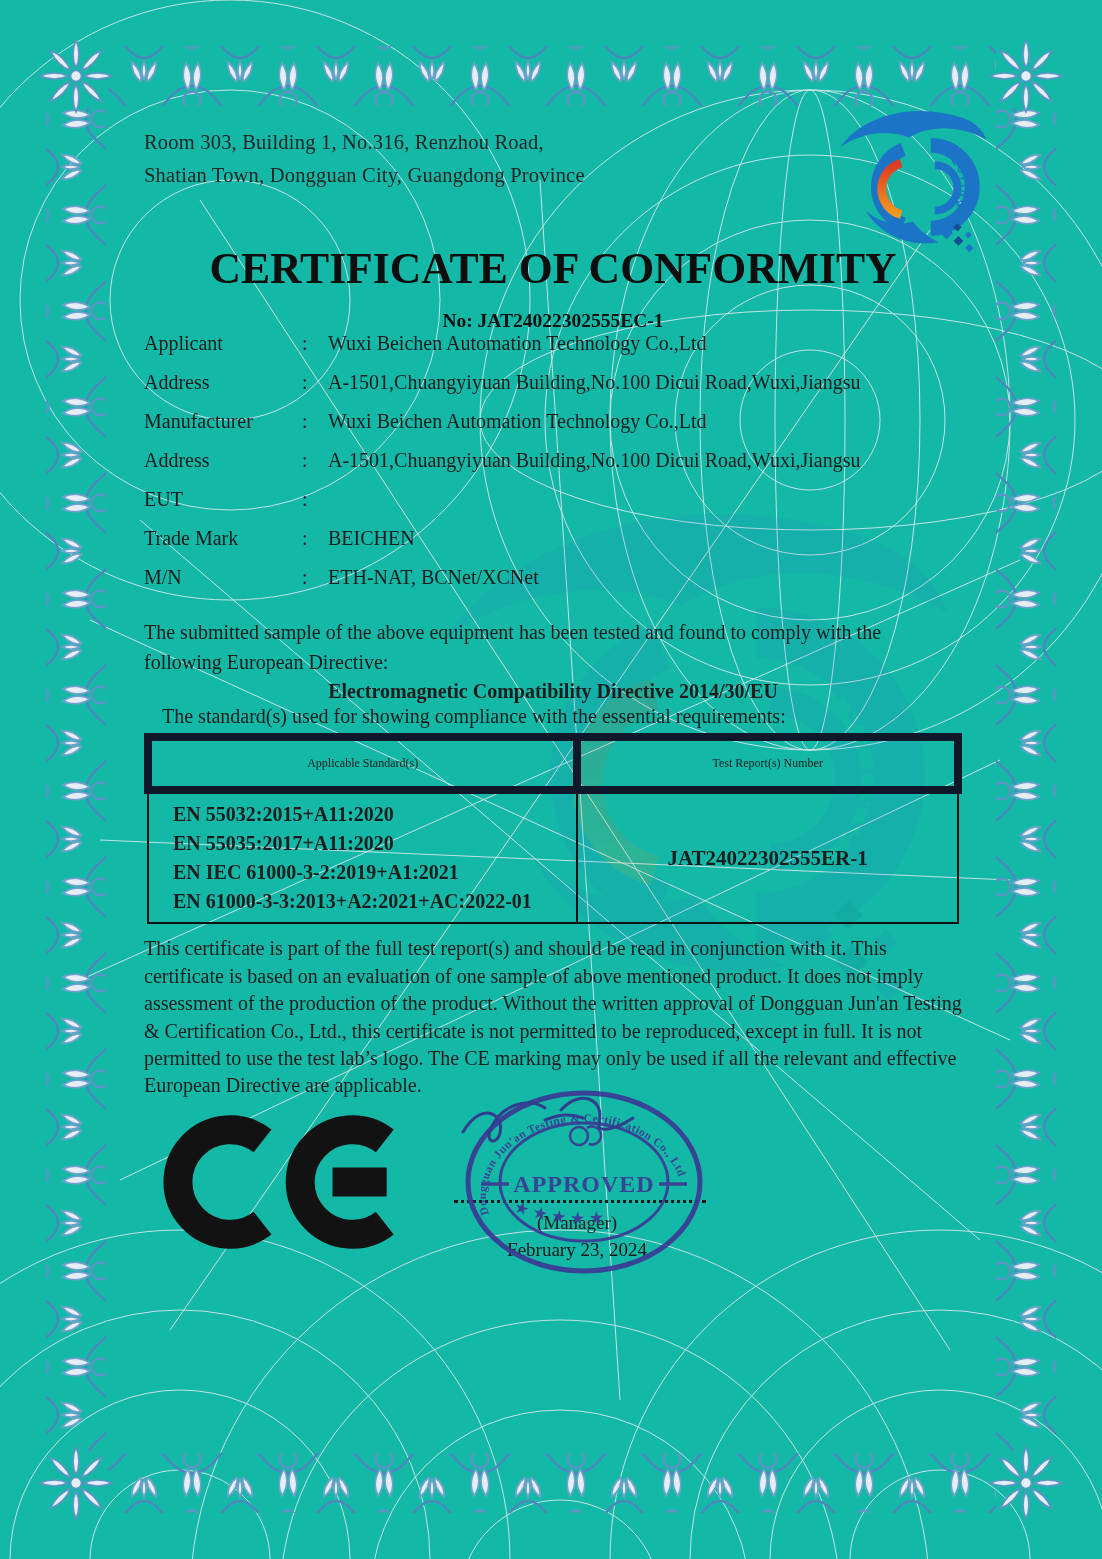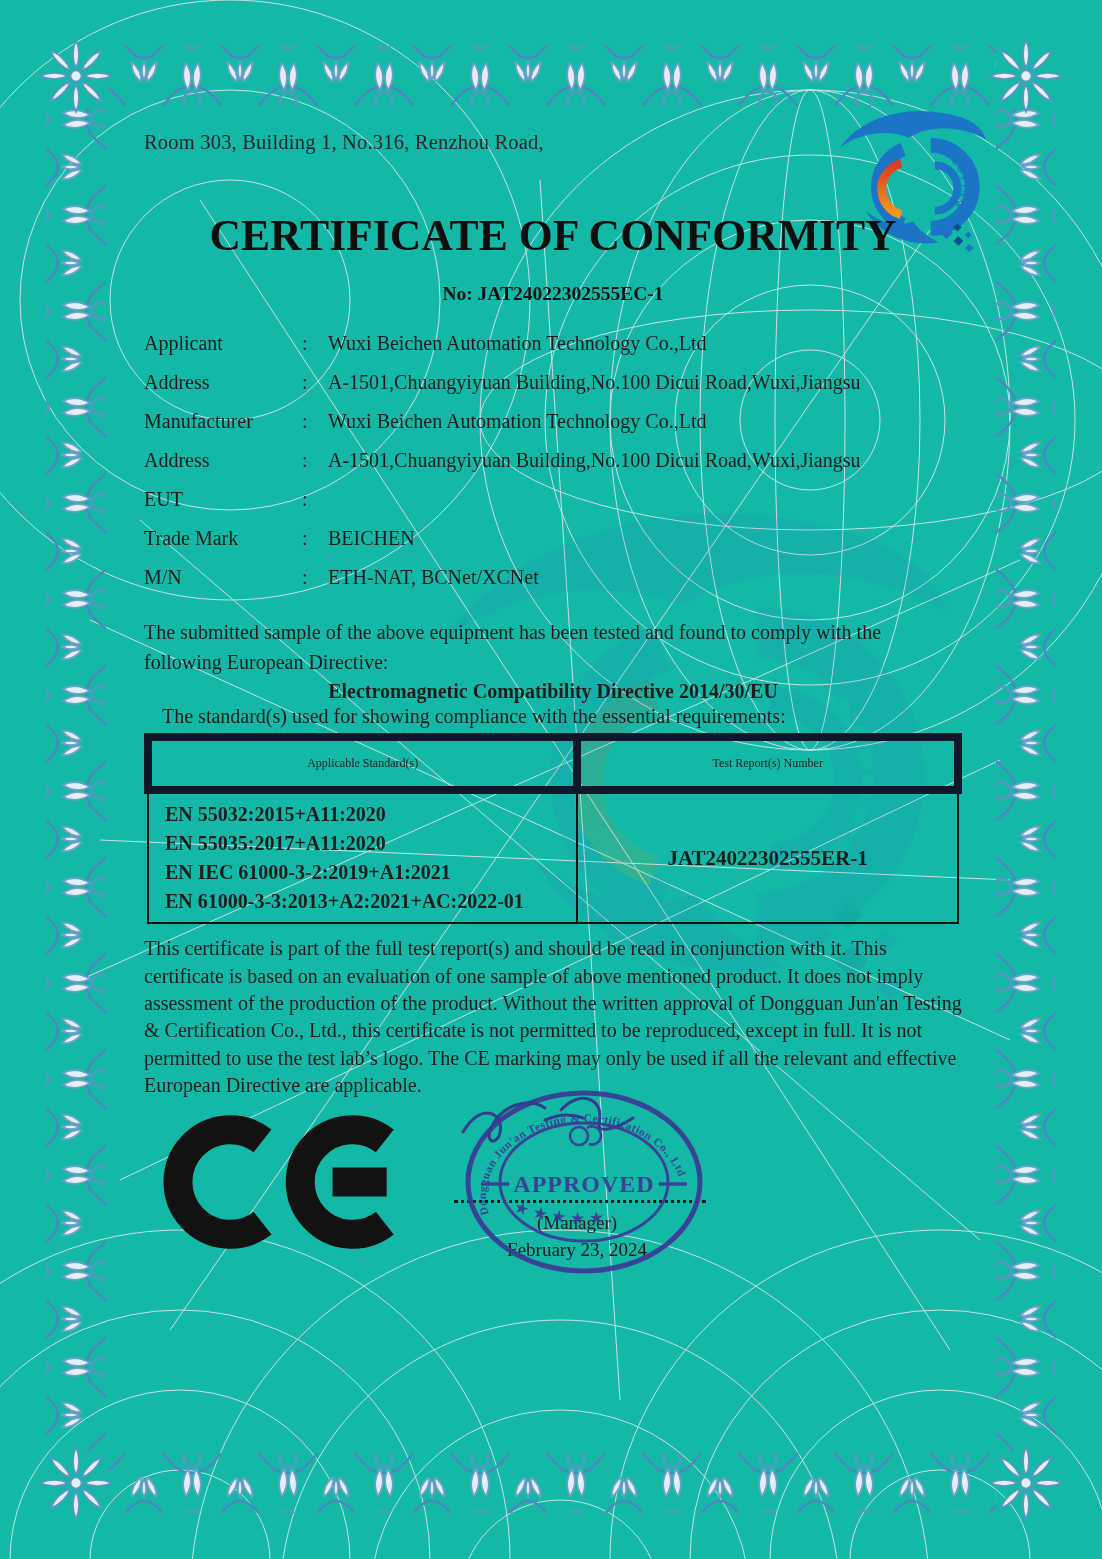--- a/index.html
+++ b/index.html
@@ -6,35 +6,35 @@
   .page{position:relative;width:1102px;height:1559px;background:#14b8a6;overflow:hidden;
         font-family:"Liberation Serif",serif;color:#1d1d1d;}
   .bg-svg{position:absolute;left:0;top:0;width:1102px;height:1559px;}
   .content{position:absolute;left:144px;top:126px;width:818px;}
   
   .addr{font-size:20.5px;line-height:1.62;color:#262626;letter-spacing:0.2px;}
   .logo{position:absolute;left:692px;top:-22px;width:158px;height:150px;}
   
   h1.title{margin:50px 0 0 0;text-align:center;font-size:45px;font-weight:bold;color:#0e0e0e;
            letter-spacing:0px;transform:scaleX(0.97);}
-  .cert-no{text-align:center;font-weight:bold;font-size:19.5px;margin-top:22px;color:#111;}
-  
-  .fields{margin-top:27px;}
+  .cert-no{text-align:center;font-weight:bold;font-size:19.5px;margin-top:16px;color:#111;}
+  
+  .fields{}
   .frow{display:grid;grid-template-columns:158px 24px 1fr;font-size:20px;margin-bottom:16px;
         align-items:baseline;}
   .fvalue{padding-left:2px;}
   
   .intro{font-size:20px;line-height:1.5;margin:28px 0 0 0;}
   .directive{font-size:20px;font-weight:bold;text-align:center;margin:3px 0 2px 0;}
   .std-intro{font-size:20px;margin:0 0 5px 18px;}
   
   table.std{width:100%;border-collapse:collapse;border:2px solid #111;}
   table.std th{border:8px solid #0f172a;font-weight:normal;font-size:12px;padding:15px 4px;}
   table.std td{border:2px solid #111;vertical-align:middle;}
-  td.std-list{width:53%;padding:6px 16px;}
+  td.std-list{width:53%;padding:6px 24px;}
   td.std-list div{font-weight:bold;font-size:20px;line-height:1.45;}
   td.report{text-align:center;font-weight:bold;font-size:21px;}
   
   .disclaimer{font-size:20px;line-height:1.37;margin:11px 0 0 0;}
   
   .bottom-row{position:relative;margin-top:8px;height:250px;}
   .ce-svg{position:absolute;left:14px;top:2px;width:252px;height:144px;}
   .dotline{position:absolute;left:310px;top:92px;width:252px;border-bottom:3px dotted #1b1b1b;}
   .manager{position:absolute;left:313px;top:104px;width:240px;text-align:center;font-size:19px;color:#222;}
   .stamp-date{position:absolute;left:293px;top:131px;width:280px;text-align:center;font-size:19px;color:#161616;}
@@ -157,20 +157,21 @@
       <use href="#cornerFlower" transform="translate(1026,76)"></use>
       <use href="#cornerFlower" transform="translate(76,1483)"></use>
       <use href="#cornerFlower" transform="translate(1026,1483)"></use>
     </g>
   </svg>
 
   <div class="content">
 
     <div class="addr">
       <div>Room 303, Building 1, No.316, Renzhou Road,</div>
+      <div>Shatian Town, Dongguan City, Guangdong Province</div>
     </div>
     <svg class="logo" viewBox="0 0 160 152">
       <use href="#logoArt"></use>
     </svg>
 
     <h1 class="title">CERTIFICATE OF CONFORMITY</h1>
     <div class="cert-no">No: JAT24022302555EC-1</div>
 
     <div class="fields">
       <div class="frow">

